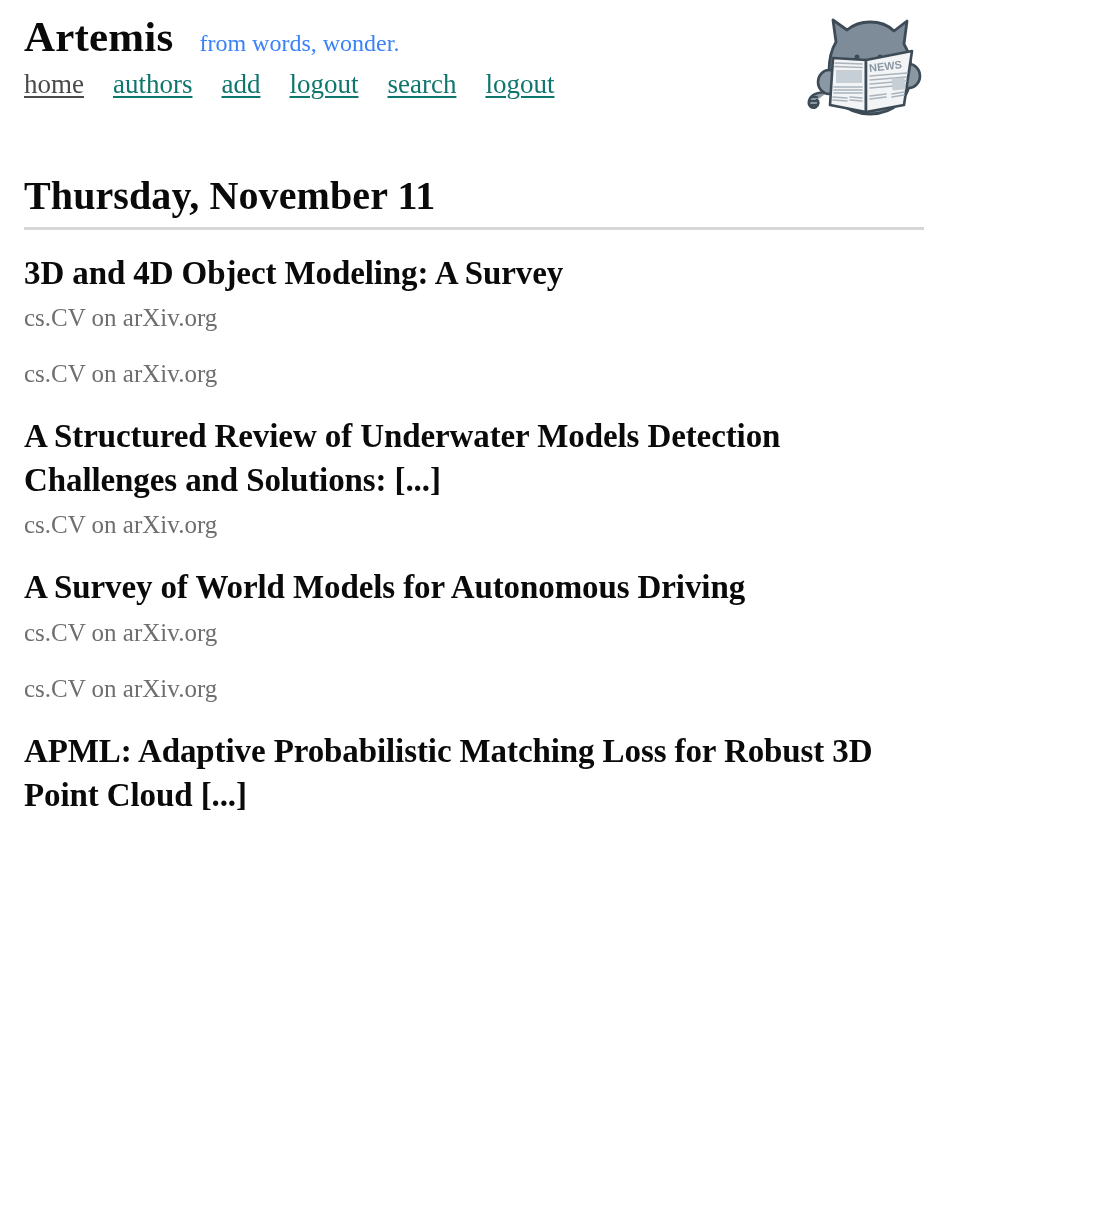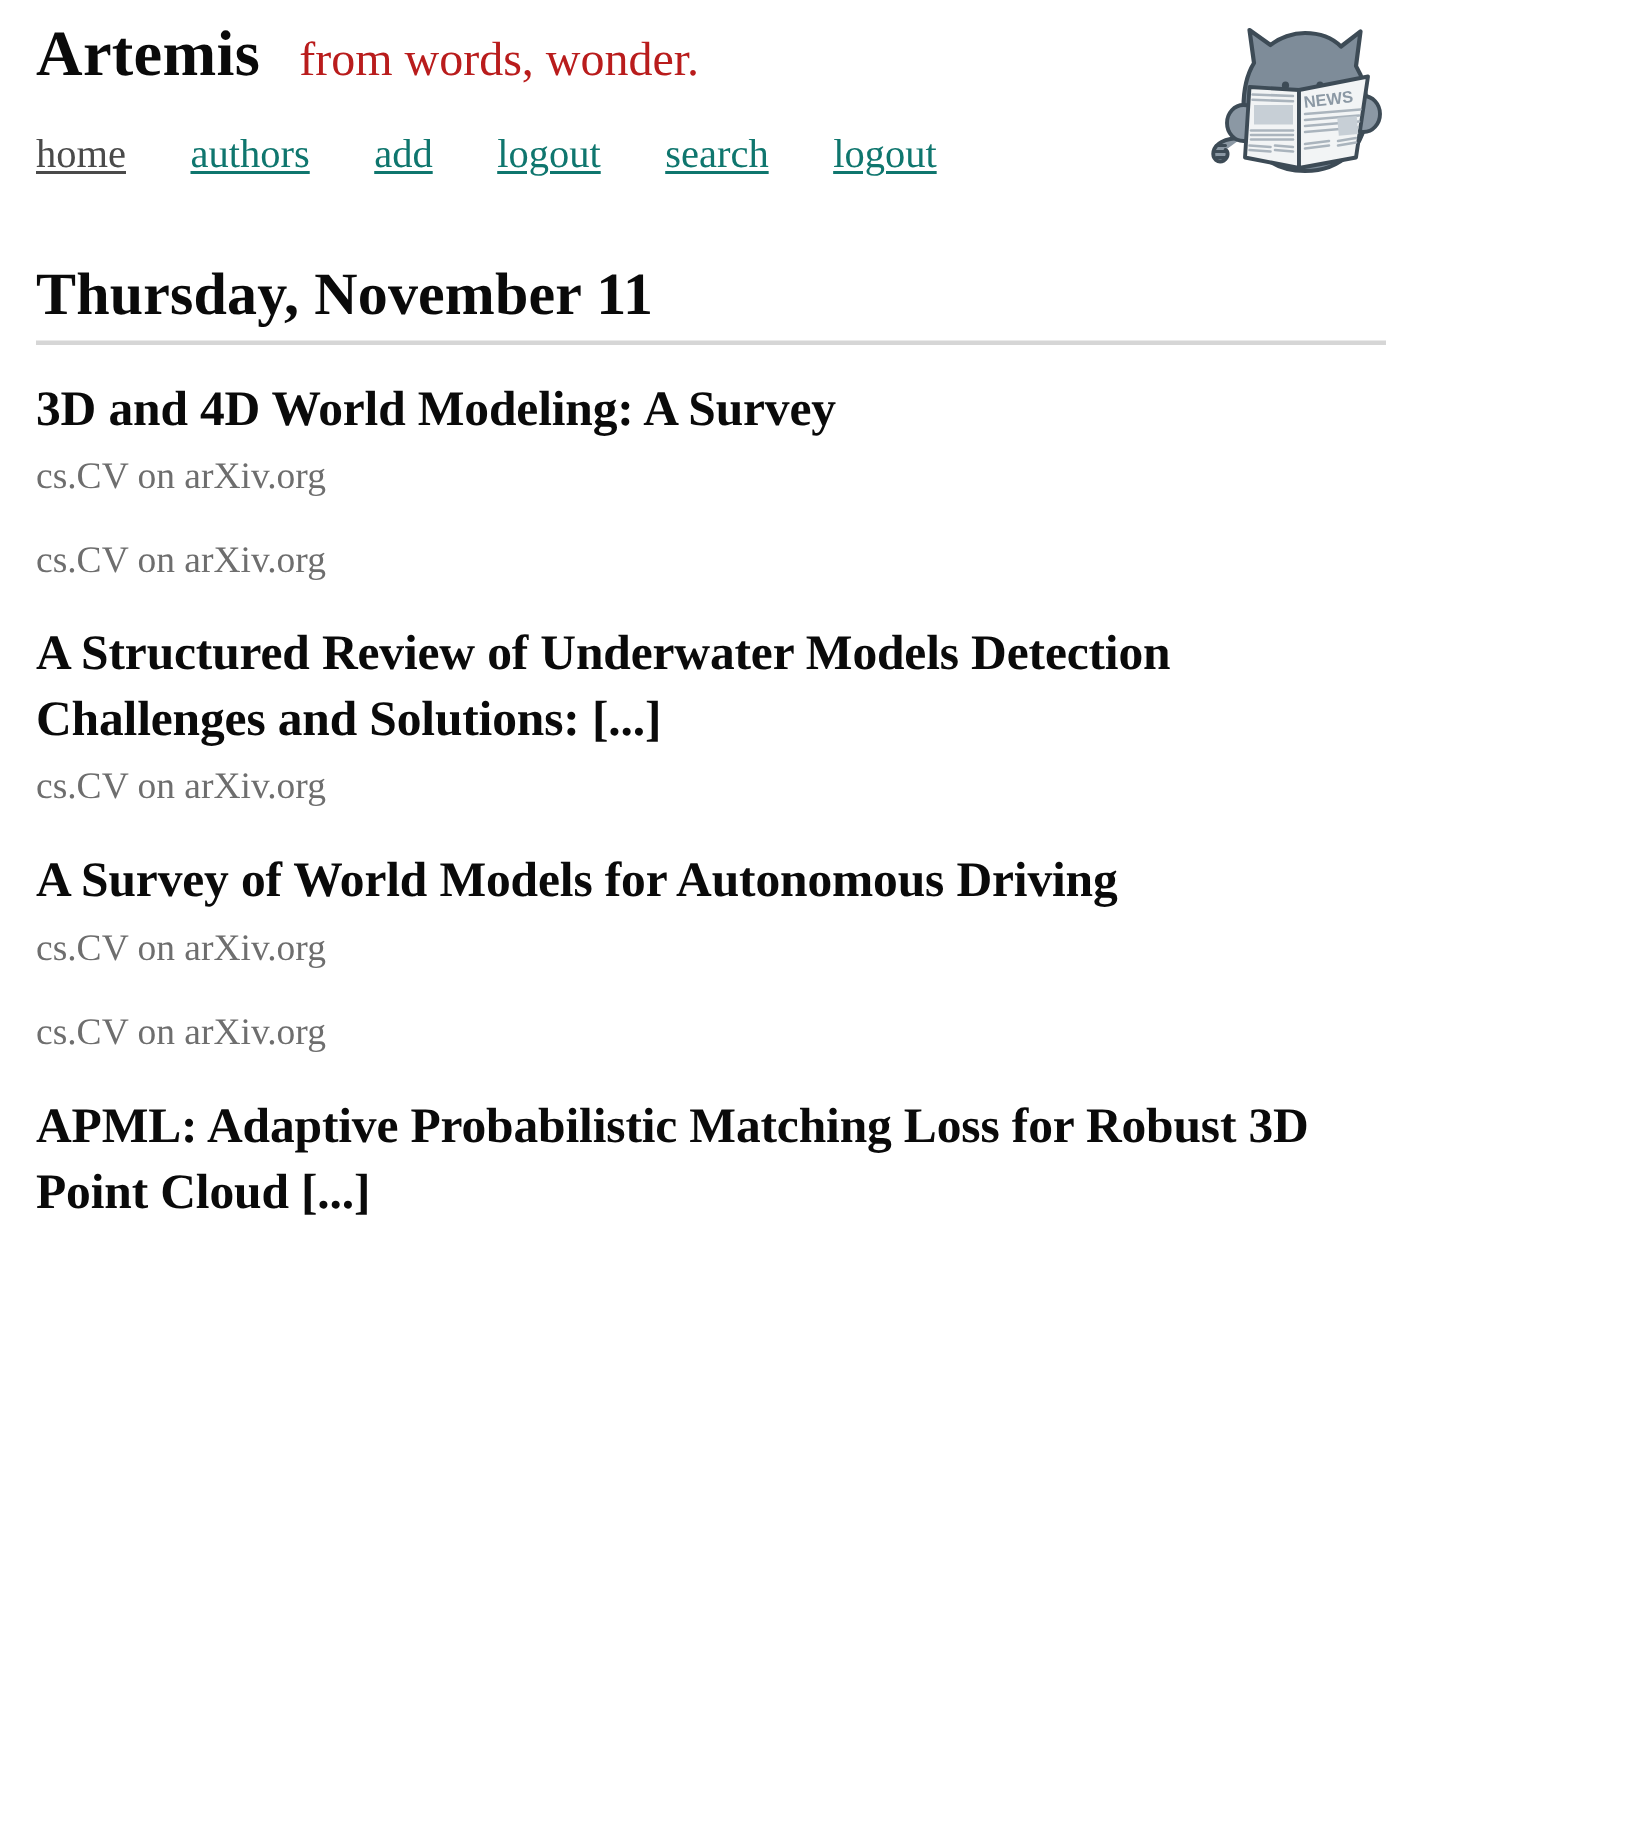--- a/index.html
+++ b/index.html
@@ -41,30 +41,30 @@
     font-size: 43px;
     line-height: 1.05;
     letter-spacing: 0.2px;
     color: #0a0a0a;
     margin: 0;
     text-decoration: none;
   }
   .tagline {
     font-family: "Liberation Serif", "DejaVu Serif", serif;
     font-weight: normal;
-    font-size: 32px;
-    color: #b91c1c;
+    font-size: 24px;
+    color: #3b82f6;
     white-space: nowrap;
   }
 
   .nav {
-    margin-top: 29px;
+    margin-top: 11px;
     display: flex;
     align-items: baseline;
-    gap: 43px;
+    gap: 29px;
     font-size: 27px;
     line-height: 1.1;
   }
   .nav a {
     font-family: "Liberation Serif", "DejaVu Serif", serif;
     color: #0f766e;
     text-decoration: underline;
     text-underline-offset: 3px;
     text-decoration-thickness: 1.5px;
     white-space: nowrap;
@@ -199,21 +199,21 @@
   </header>
 
   <main>
 
     <h2 class="date-heading">Thursday, November 11</h2>
     <div class="rule"></div>
 
     <section class="articles">
 
       <article class="article">
-        <a href="#" class="article-title">3D and 4D World Modeling: A Survey</a>
+        <a href="#" class="article-title">3D and 4D Object Modeling: A Survey</a>
         <div class="article-source">cs.CV on arXiv.org</div>
       </article>
 
       <article class="article">
         <div class="article-source">cs.CV on arXiv.org</div>
       </article>
 
       <article class="article">
         <a href="#" class="article-title">A Structured Review of Underwater Models Detection Challenges and Solutions: [...]</a>
         <div class="article-source">cs.CV on arXiv.org</div>

